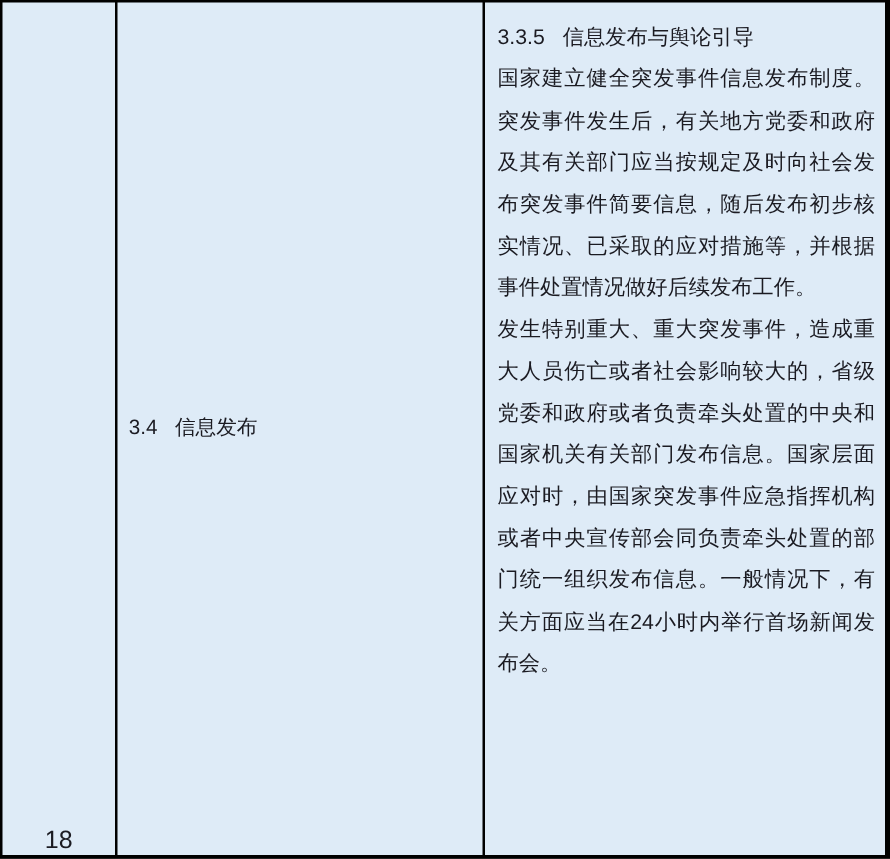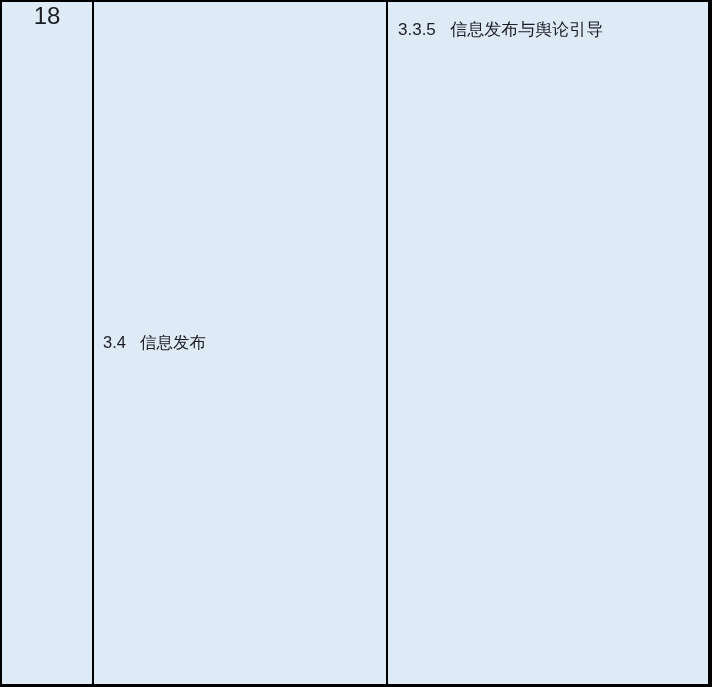--- a/index.html
+++ b/index.html
@@ -20,23 +20,23 @@
     font-family: "Liberation Sans", "DejaVu Sans", sans-serif;
     color: var(--text-color, #1b1b22);
   }
   .cell {
     background: var(--cell-bg, #deebf7);
     overflow: hidden;
     box-sizing: border-box;
   }
   .cell-number {
     display: flex;
-    align-items: flex-start;
+    align-items: flex-end;
     justify-content: center;
-    font-size: 24px;
+    font-size: 20px;
   }
   .cell-middle {
     display: flex;
     flex-direction: column;
     justify-content: center;
     padding: 0 22px 0 9px;
     font-size: 16.5px;
     line-height: 33.6px;
     text-align: justify;
   }
@@ -77,16 +77,18 @@
     <span>18</span>
   </div>
 
   <div class="cell cell-middle">
     <p class="para heading"><span class="sec-num">3.4</span><span>信息发布</span></p>
   </div>
 
   <div class="cell cell-right">
     <p class="para heading"><span class="sec-num">3.3.5</span><span>信息发布与舆论引导</span></p>
     <div>
+        <p class="para"><span class="b">国家建立健全突发事件信息发布制度。突发事件发生后，有关地方党委和政府及其有关部门应当按规定及时向社会发布突发事件简要信息，</span><span>随后发布初步核实情况、</span><span class="b">已采取的</span><span>应对措施</span><span class="b">等</span><span>，并根据事件处置情况做好后续发布工作。</span></p>
+        <p class="para"><span class="b">发生特别重大、重大突发事件，造成重大人员伤亡或者社会影响较大的，省级党委和政府或者负责牵头处置的中央和国家机关有关部门发布信息。国家层面应对时，由国家突发事件应急指挥机构或者中央宣传部会同负责牵头处置的部门统一组织发布信息。一般情况下，有关方面应当在24小时内举行首场新闻发布会。</span></p>
       </div>
   </div>
 
 </div>
 
 </body></html>

